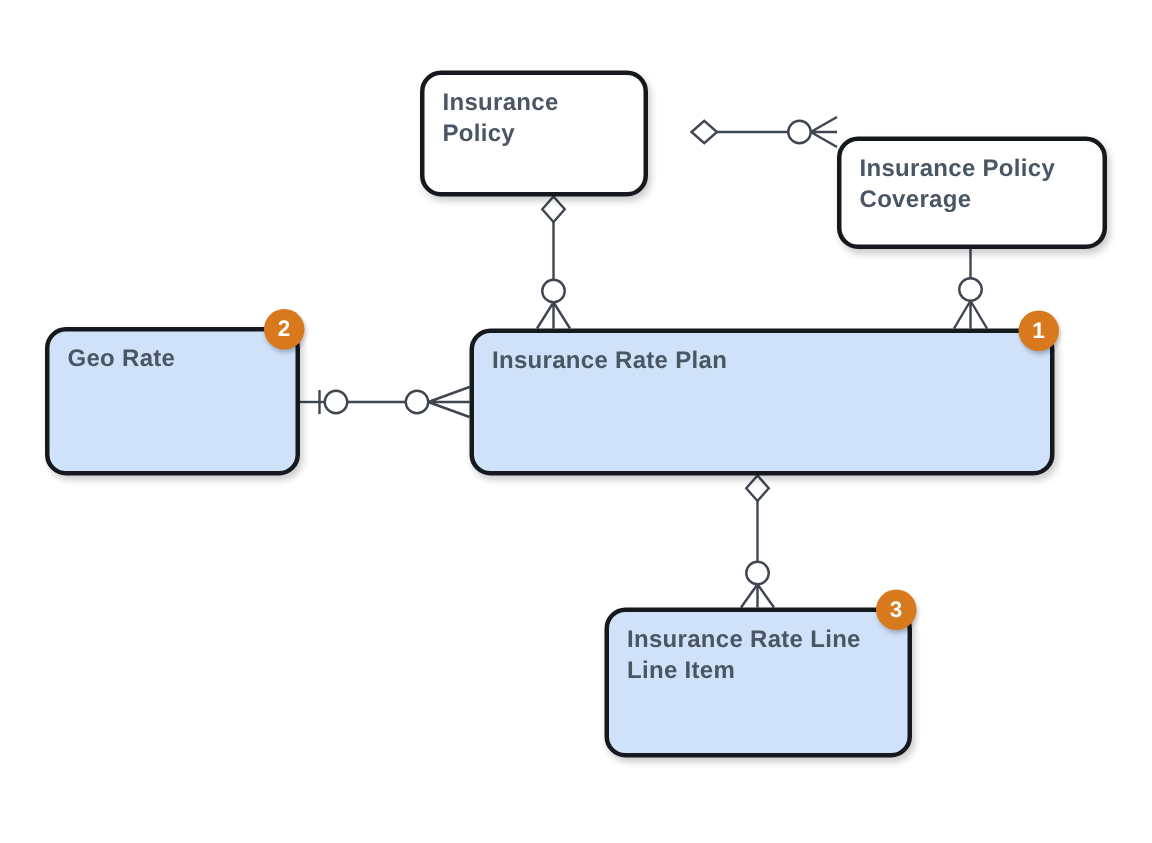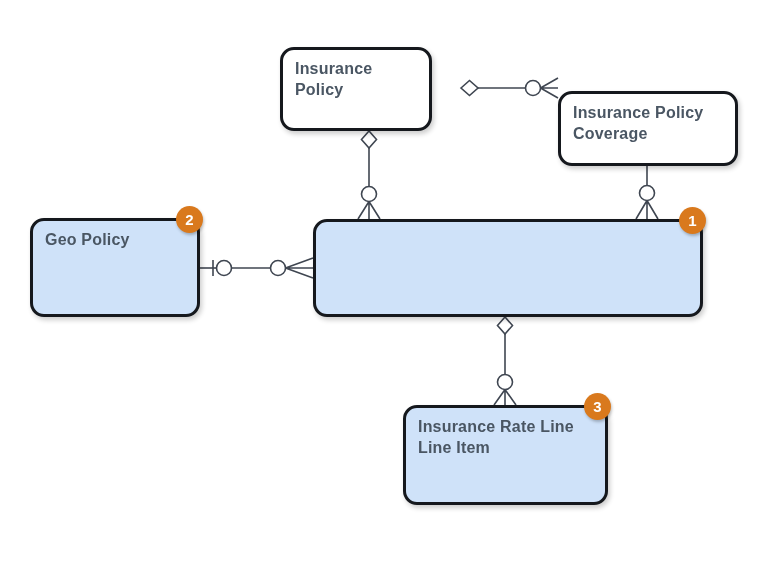--- a/index.html
+++ b/index.html
@@ -121,25 +121,26 @@
 
   <div class="entity" style="left:280px; top:47px; width:152px; height:84px;">
     <span>Insurance Policy</span>
   </div>
 
   <div class="entity" style="left:558px; top:47px; width:180px; height:75px;margin-top:44px;">
     <span>Insurance Policy Coverage</span>
   </div>
 
   <div class="entity hl" style="left:30px; top:218px; width:170px; height:99px;">
-    <span>Geo Policy</span>
+    <span>Geo Rate</span>
     <span class="badge">2</span>
   </div>
 
   <div class="entity hl" style="left:313px; top:219px; width:390px; height:98px;">
+    <span>Insurance Rate Plan</span>
     <span class="badge">1</span>
   </div>
 
   <div class="entity hl" style="left:403px; top:405px; width:205px; height:100px;">
     <span>Insurance Rate Line Line Item</span>
     <span class="badge">3</span>
   </div>
 
 </div>
 

